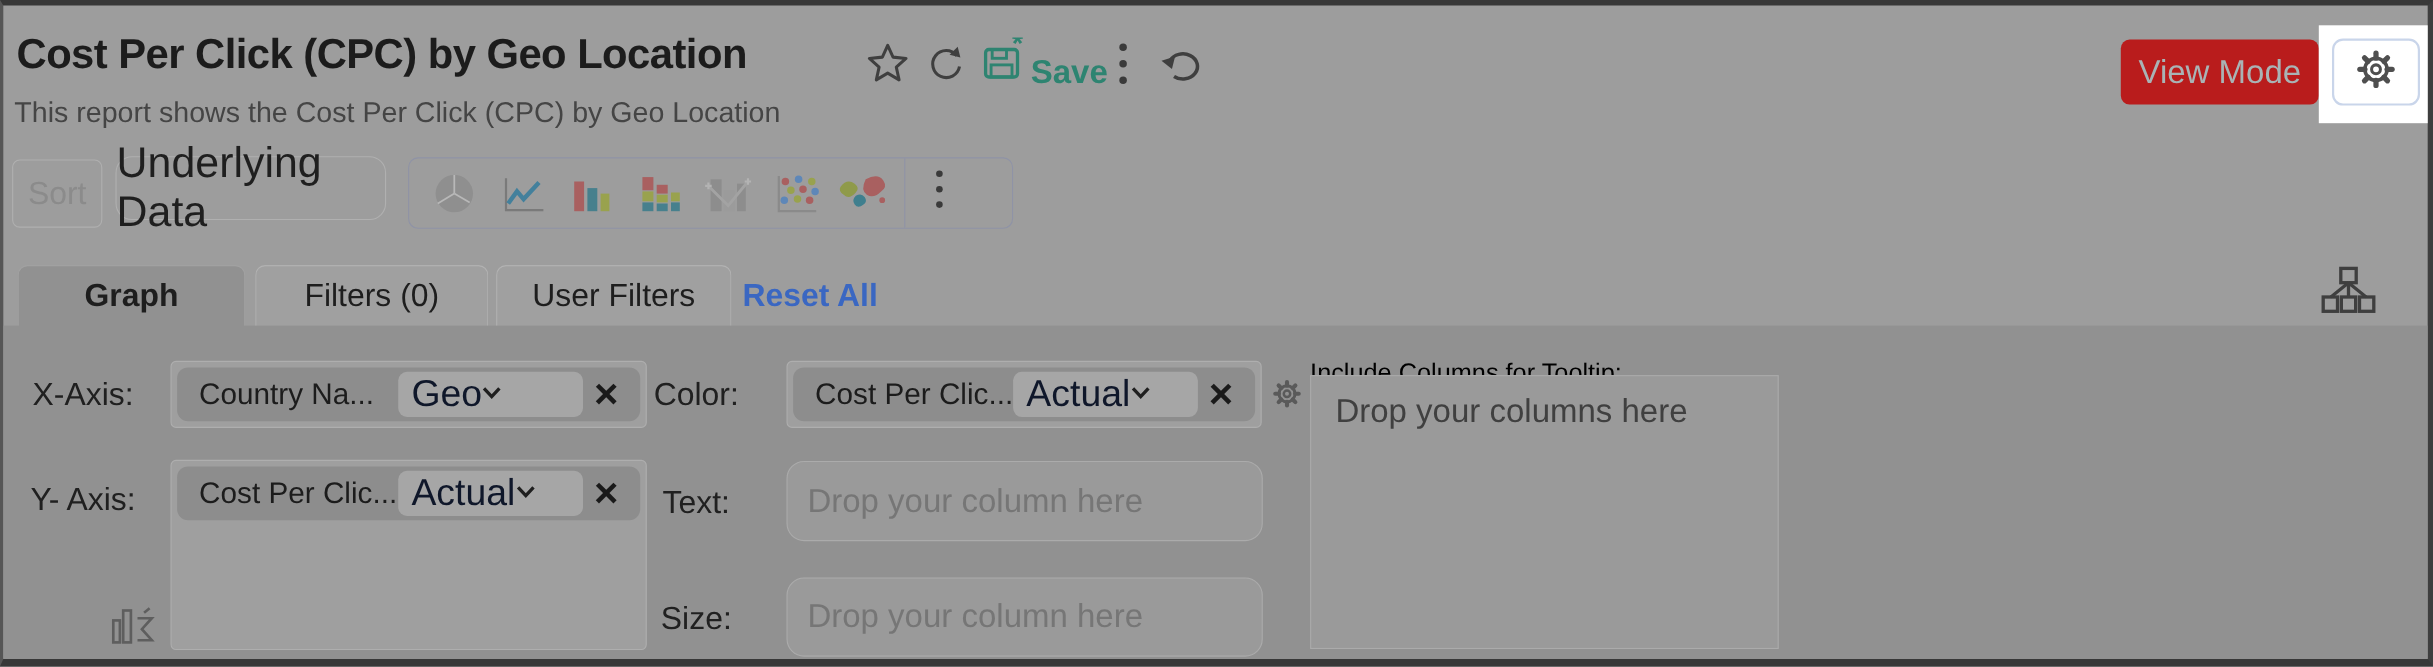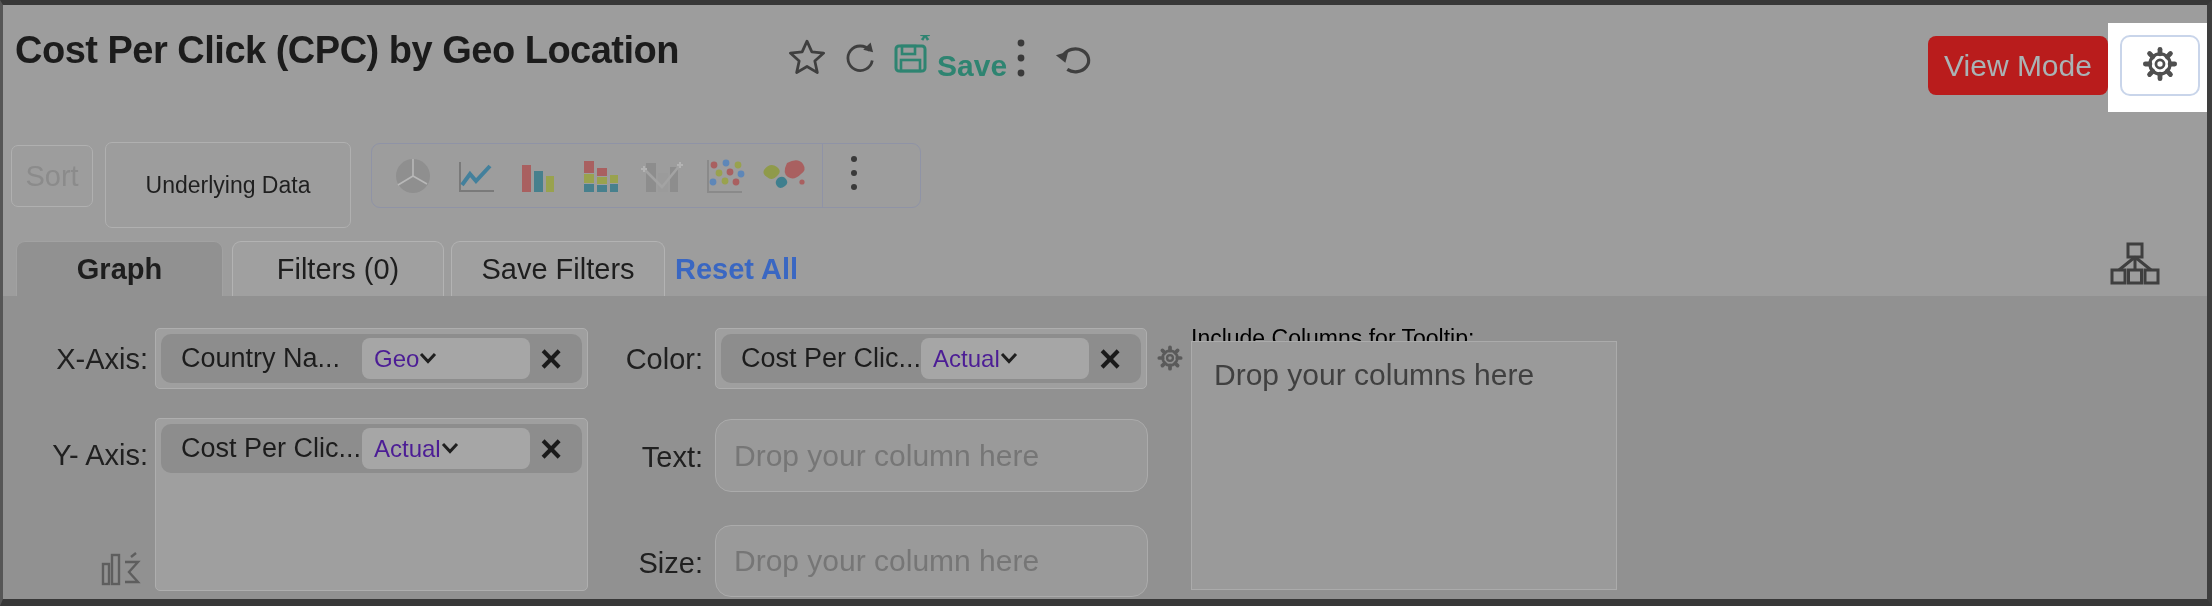--- a/index.html
+++ b/index.html
@@ -34,21 +34,21 @@
     border:2px solid #c9d5ea; border-radius:10px;
     display:flex; align-items:center; justify-content:center; cursor:pointer;
   }
 
   
   .tb-btn {
     border:1px solid #b0b0b0; border-radius:7px; background:transparent;
     display:flex; align-items:center; justify-content:center; cursor:pointer;
   }
   #sort-btn { left:8px; top:140px; width:82px; height:62px; color:#8b8b8b; font-size:29px; }
-  #underlying-btn { left:102px; top:137px; width:246px; height:86px; color:#1f1f1f; font-size:23px; }
+  #underlying-btn { left:102px; top:137px; width:246px; height:58px; color:#1f1f1f; font-size:39px;border-radius:15px; }
   #chart-type-group {
     left:368px; top:138px; width:550px; height:65px;
     border:1px solid #8f93a6; border-radius:9px;
     display:flex; align-items:center; padding:0 10px;
   }
   .ct-icon { width:48px; height:48px; margin:0 7px; display:flex; align-items:center; justify-content:center; cursor:pointer; }
   .ct-divider { width:1px; height:63px; background:#8f93a6; margin-left:6px; }
 
   
   .tab {
@@ -57,21 +57,21 @@
   }
   #tab-graph { left:13px; width:207px; background:#919191; font-weight:700; border:1px solid #a2a2a2; border-bottom:none; }
   #tab-filters { left:229px; width:212px; background:#a0a0a0; border:1px solid #b3b3b3; border-bottom:none; }
   #tab-user-filters { left:448px; width:214px; background:#a0a0a0; border:1px solid #b3b3b3; border-bottom:none; }
   #reset-all { left:672px; top:248px; font-size:29px; font-weight:600; color:#3a67c2; cursor:pointer; }
   #hierarchy-btn { left:2104px; top:236px; width:56px; height:50px; }
 
   
   #panel { left:0; top:291px; width:2204px; height:308px; background:#919191; }
 
-  .field-label { width:145px; text-align:right; font-size:29px; color:#202020; }
+  .field-label { width:145px; text-align:center; font-size:29px; color:#202020; }
   .field-label.mid { width:140px; left:560px; }
   #x-axis-label { left:0; top:338px; }
   #y-axis-label { left:0; top:434px; }
   #color-label { top:338px; }
   #text-label  { top:436px; }
   #size-label  { top:542px; }
 
   .chip-container {
     background:#9f9f9f; border:1px solid #aeaeae; border-radius:5px;
   }
@@ -81,21 +81,21 @@
 
   .chip {
     margin:5px; height:49px; background:#8d8d8d; border-radius:10px;
     display:flex; align-items:center; padding:0 10px 0 20px; cursor:grab;
   }
   .chip .col-name { font-size:27px; color:#1c1c1c; white-space:nowrap; }
   .agg-pill {
     margin-left:auto; width:168px; height:41px; background:#a6a6a6; border-radius:8px;
     display:flex; align-items:center; padding:0 12px; cursor:pointer;
   }
-  .agg-pill .agg-val { font-size:24px; color:#4c1d95;text-align:center; }
+  .agg-pill .agg-val { font-size:34px; color:#0f172a;text-align:center; }
   .agg-pill svg { margin-left:auto; }
   .chip-close { width:42px; text-align:center; font-size:38px; font-weight:700; color:#1a1a1a; cursor:pointer; line-height:1; }
 
   #color-gear { left:1150px; top:338px; width:34px; height:34px; cursor:pointer; }
   #sigma-icon { left:95px; top:541px; width:46px; height:46px; }
 
   .drop-box {
     background:#9a9a9a; border:1px solid #ababab; border-radius:16px;
     display:flex; align-items:center; padding:0 18px;
     font-size:30px; color:#767676;
@@ -109,20 +109,21 @@
     background:#9a9a9a; border:1px solid #ababab;
     padding:16px 0 0 22px; font-size:30px; color:#404040;
   }
 </style>
 </head>
 <body>
 
 <div id="frame">
 
   <div class="abs" id="page-title">Cost Per Click (CPC) by Geo Location</div>
+  <div class="abs" id="page-subtitle">This report shows the Cost Per Click (CPC) by Geo Location</div>
 
   <div class="abs tool-ic" id="star-btn">
     <span>
       <svg width="38" height="38" viewBox="0 0 36 36">
           <path d="M18 3 L22.6 13.2 L33.8 14.3 L25.4 21.8 L27.8 32.8 L18 27 L8.2 32.8 L10.6 21.8 L2.2 14.3 L13.4 13.2 Z" fill="none" stroke="#3f3f3f" stroke-width="2.6" stroke-linejoin="round"></path>
         </svg>
     </span>
   </div>
 
   <div class="abs tool-ic" id="refresh-btn">
@@ -284,21 +285,21 @@
     </div>
   </div>
 
   <div class="abs tab" id="tab-graph">
     <span>Graph</span>
   </div>
   <div class="abs tab" id="tab-filters">
     <span>Filters  (0)</span>
   </div>
   <div class="abs tab" id="tab-user-filters">
-    <span>Save Filters</span>
+    <span>User Filters</span>
   </div>
   <div class="abs" id="reset-all">Reset All</div>
 
   <div class="abs tool-ic" id="hierarchy-btn">
     <span>
       <svg width="52" height="46" viewBox="0 0 52 46">
           <g fill="none" stroke="#3f3f3f" stroke-width="3">
             <rect x="19" y="3" width="14" height="13"></rect>
             <rect x="3" y="29" width="13" height="13"></rect>
             <rect x="19.5" y="29" width="13" height="13"></rect>

